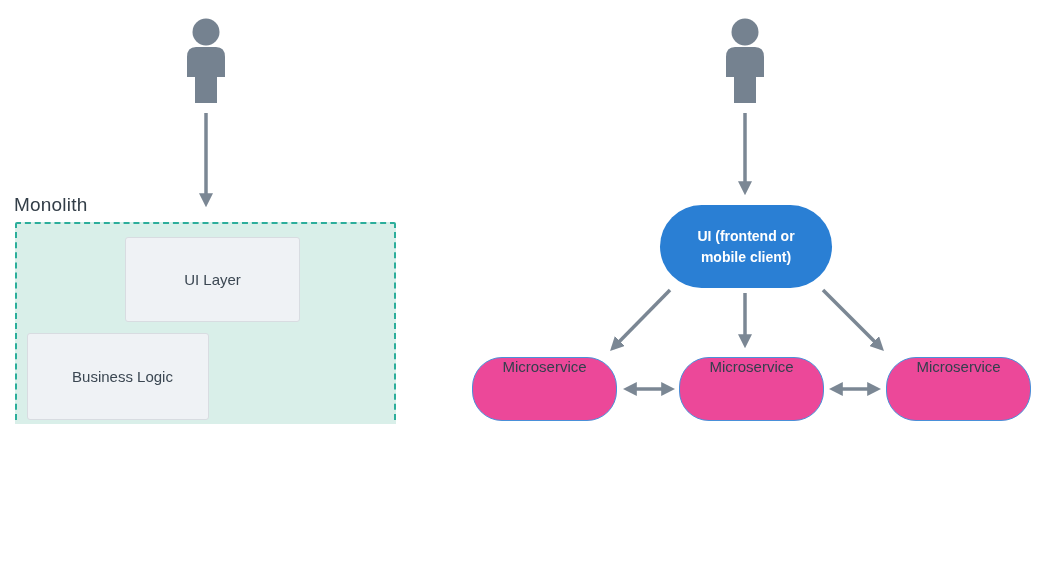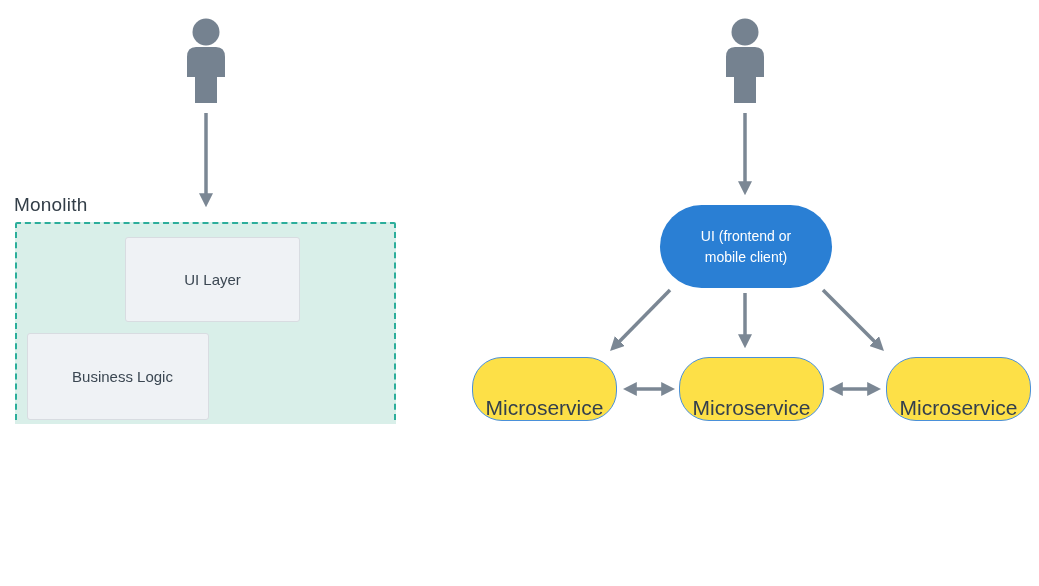--- a/index.html
+++ b/index.html
@@ -47,36 +47,36 @@
     left: 660px; top: 205px;
     width: 172px; height: 83px;
     background: #2a7fd4;
     border-radius: 42px;
     display: flex;
     align-items: center;
     justify-content: center;
     text-align: center;
     color: #ffffff;
     font-size: 14px;
-    font-weight: normal;
+    font-weight: bold;
     line-height: 21px;
     padding: 0 26px;
     box-sizing: border-box;
   }
   .micro-node {
     top: 357px;
     width: 145px; height: 64px;
-    background: #fde047;
+    background: #ec4899;
     border: 1.5px solid #4a90d9;
     border-radius: 30px;
     box-sizing: border-box;
     display: flex;
-    align-items: flex-end;
+    align-items: flex-start;
     justify-content: center;
-    font-size: 21px;
+    font-size: 15px;
     color: #333f4d;
   }
   .micro-1 { left: 472px; }
   .micro-2 { left: 679px; }
   .micro-3 { left: 886px; }
 </style>
 </head>
 <body>
 
 <div class="canvas">

